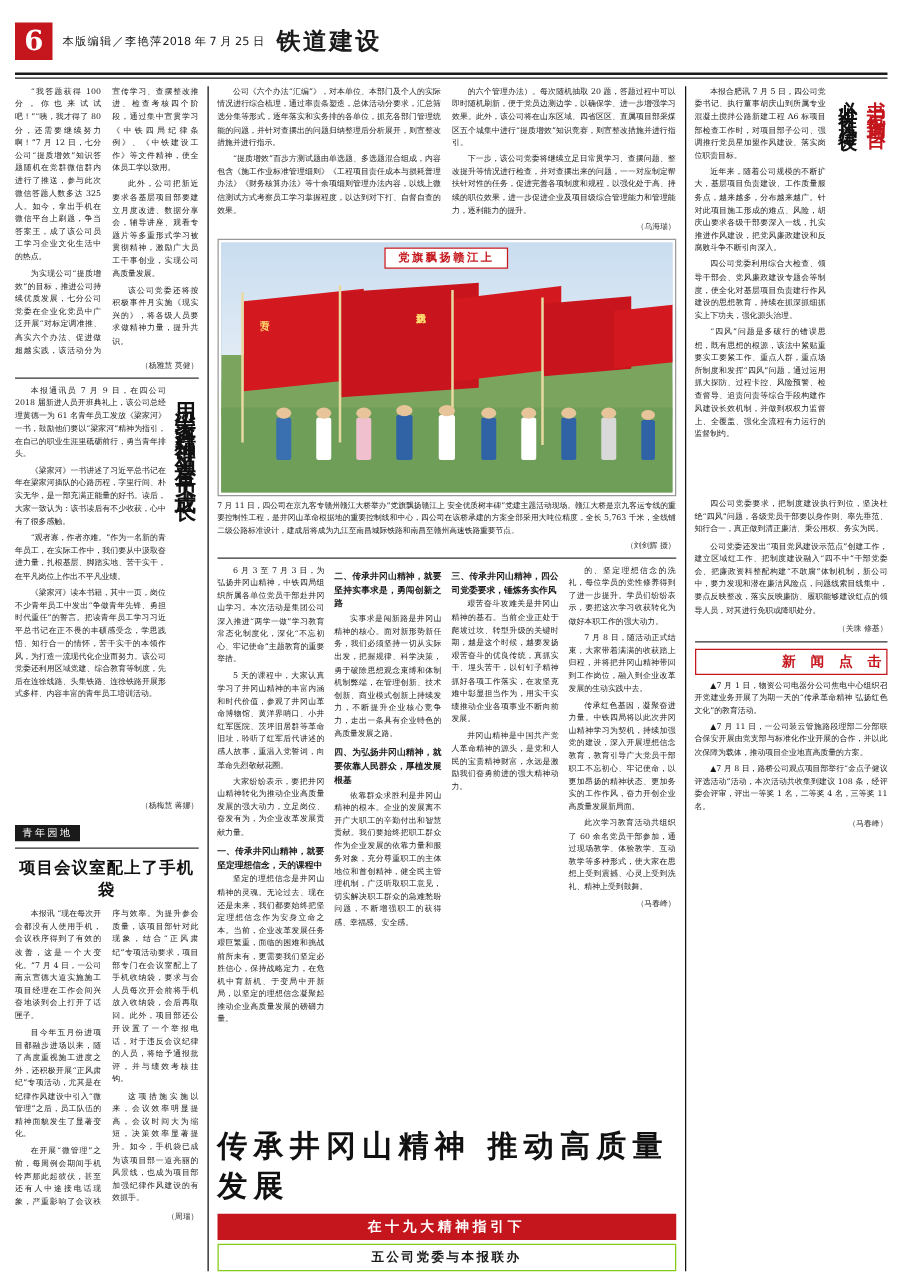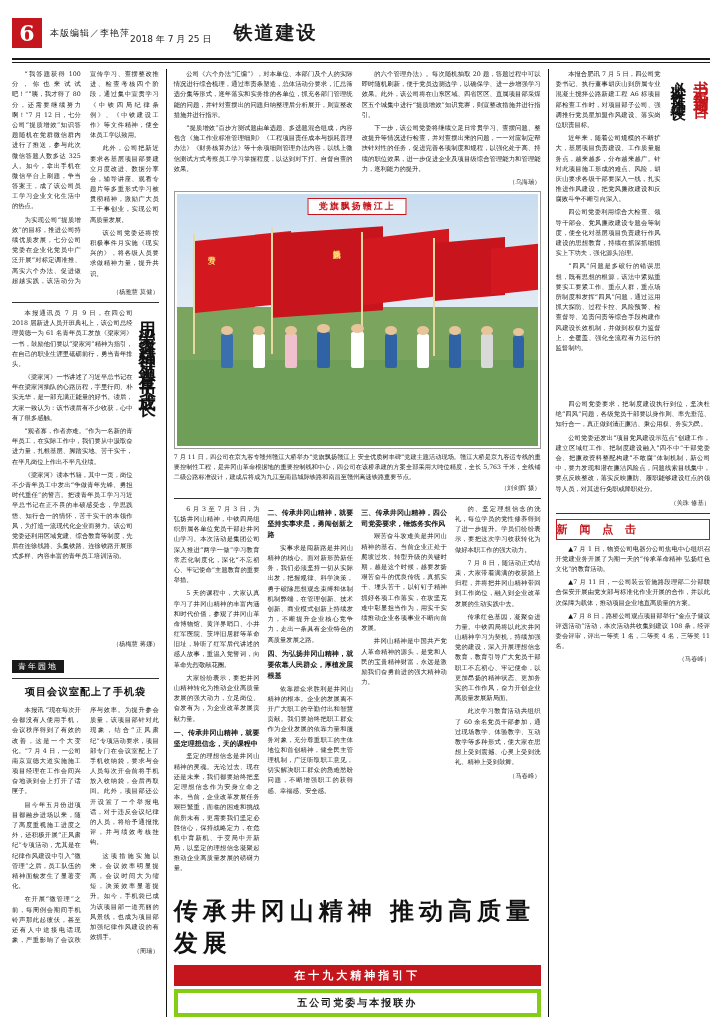--- a/index.html
+++ b/index.html
@@ -11,21 +11,21 @@
     overflow:hidden;
   }
   .page{position:relative;width:722px;height:1024px;box-sizing:border-box;padding:10px 12px;}
   
   .masthead{display:flex;align-items:center;height:46px;border-bottom:2px solid #1a1a1a;padding-bottom:2px;}
   .pagenum{width:30px;height:30px;background:#c4161c;color:#fff;font-size:22px;font-weight:bold;
            display:flex;align-items:center;justify-content:center;font-family:"DejaVu Serif","Liberation Serif",serif;}
   .editor{font-size:9px;margin-left:8px;color:#222;letter-spacing:1px;}
   .mast-title{flex:1;text-align:center;font-size:25px;font-weight:bold;letter-spacing:4px;
               font-family:"DejaVu Serif","Liberation Serif",serif;}
-  .mast-right{display:flex;align-items:flex-end;gap:22px;}
+  .mast-right{display:flex;align-items:center;gap:10px;}
   .mast-date{font-size:9px;color:#222;}
   .paper-name{font-size:19px;font-weight:bold;letter-spacing:2px;color:#1b1b1b;
               font-family:"DejaVu Serif","Liberation Serif",serif;}
   .rule-thin{height:1px;background:#1a1a1a;margin-top:2px;}
 
   
   .body-grid{display:flex;gap:7px;margin-top:6px;height:948px;}
   .colA{width:152px;}
   .colB{width:380px;display:flex;flex-direction:column;}
   .colC{width:160px;display:flex;flex-direction:column;}
@@ -48,36 +48,36 @@
           letter-spacing:5px;line-height:1.25;font-family:"DejaVu Serif","Liberation Serif",serif;
           margin-left:4px;}
   .vtitle-red{color:#c4161c;}
 
   
   .vtitle-left{writing-mode:vertical-rl;text-orientation:upright;font-size:17px;font-weight:bold;
                letter-spacing:6px;line-height:1.3;font-family:"DejaVu Serif","Liberation Serif",serif;}
 
   .section-tag{display:inline-block;background:#1a1a1a;color:#fff;font-size:8px;padding:1px 6px;letter-spacing:2px;}
 
-  .newsbox-head{border:1px solid #c4161c;color:#c4161c;text-align:left;font-size:11px;font-weight:bold;
+  .newsbox-head{border:1px solid #c4161c;color:#c4161c;text-align:right;font-size:11px;font-weight:bold;
                 letter-spacing:4px;padding:2px 0;margin-bottom:4px;}
 
   .photo-wrap{border:1px solid #999;padding:2px;background:#fff;}
-  .photo{position:relative;width:100%;height:252px;overflow:hidden;background:linear-gradient(#bcd4ea,#9fc3e0 45%,#7fae6a 60%,#5d8f4c);}
+  .photo{position:relative;width:100%;height:200px;overflow:hidden;background:linear-gradient(#bcd4ea,#9fc3e0 45%,#7fae6a 60%,#5d8f4c);}
   .photo-caption-bar{position:absolute;top:4px;left:50%;transform:translateX(-50%);
      background:#fff;border:1px solid #c4161c;color:#c4161c;font-size:9px;font-weight:bold;letter-spacing:2px;padding:1px 10px;}
   .cap{font-size:6.2px;line-height:1.6;text-align:justify;margin-top:3px;color:#1a1a1a;
        font-family:"DejaVu Serif","Liberation Serif",serif;}
 
   .bigheadline{font-size:24px;font-weight:bold;text-align:left;letter-spacing:5px;margin:8px 0 6px;
                font-family:"DejaVu Serif","Liberation Serif",serif;}
 
   .redbanner{background:#c4161c;color:#fff;text-align:center;font-size:11px;font-weight:bold;
              letter-spacing:3px;padding:3px 0;}
-  .redbanner2{border:4px solid #84cc16;color:#1a1a1a;text-align:center;font-size:10px;font-weight:bold;
+  .redbanner2{border:1px solid #84cc16;color:#1a1a1a;text-align:center;font-size:10px;font-weight:bold;
               letter-spacing:2px;padding:3px 0;margin-top:3px;}
   .hr-s{border-top:1px solid #333;margin:5px 0;}
 
   .minihead{font-size:7px;font-weight:bold;margin:3px 0 2px;}
 
   
   .flag{position:absolute;background:#d3181f;}
   .person{position:absolute;border-radius:2px;}
   .stage{position:absolute;left:0;right:0;bottom:0;height:34%;background:#6f9e58;}
   .banner-red{position:absolute;background:#cf1a22;color:#ffe680;font-size:5px;}
@@ -122,21 +122,21 @@
         </div>
         <div class="vtitle-left">用梁家河精神引领青年员工成长</div>
       </div>
       <div class="byline">（杨梅慧  蒋娜）</div>
 
       <div style="margin:5px 0 4px;">
         <span class="section-tag">青年园地</span>
       </div>
       <div class="hr-s"></div>
 
-      <div class="headline" style="font-size:10px;">项目会议室配上了手机袋</div>
+      <div class="headline" style="font-size:13px;">项目会议室配上了手机袋</div>
       <div class="tx twocol">
         <p>本报讯  “现在每次开会都没有人使用手机，会议秩序得到了有效的改善，这是一个大变化。”7 月 4 日，一公司南京宣德大道实施施工项目经理在工作会间兴奋地谈到会上打开了话匣子。</p>
         <p>目今年五月份进项目都融步进场以来，随了高度重视施工进度之外，还积极开展“正风肃纪”专项活动，尤其是在纪律作风建设中引入“微管理”之后，员工队伍的精神面貌发生了显著变化。</p>
         <p>在开展“微管理”之前，每周例会期间手机铃声那此起彼伏，甚至还有人中途接电话现象，严重影响了会议秩序与效率。为提升参会质量，该项目部针对此现象，结合“正风肃纪”专项活动要求，项目部专门在会议室配上了手机收纳袋，要求与会人员每次开会前将手机放入收纳袋，会后再取回。此外，项目部还公开设置了一个举报电话，对于违反会议纪律的人员，将给予通报批评，并与绩效考核挂钩。</p>
         <p>这项措施实施以来，会议效率明显提高，会议时间大为缩短，决策效率显著提升。如今，手机袋已成为该项目部一道亮丽的风景线，也成为项目部加强纪律作风建设的有效抓手。</p>
       </div>
       <div class="byline">（周瑞）</div>
     </div>
 
     <div class="vline"></div>

